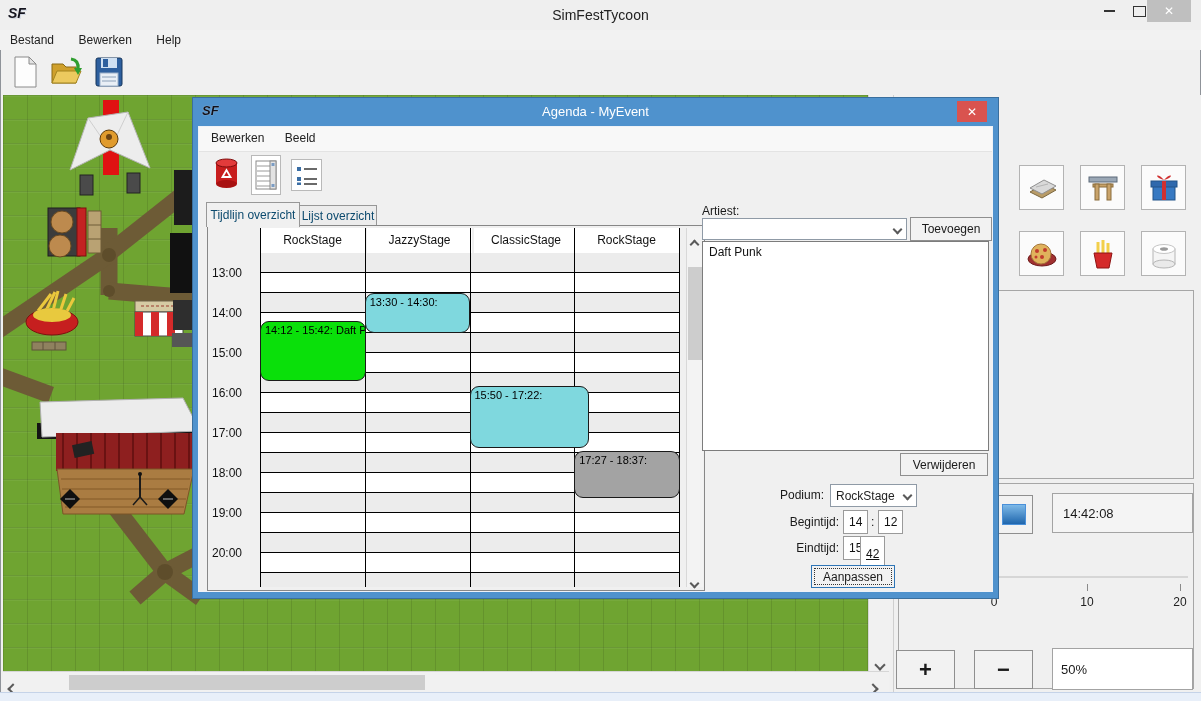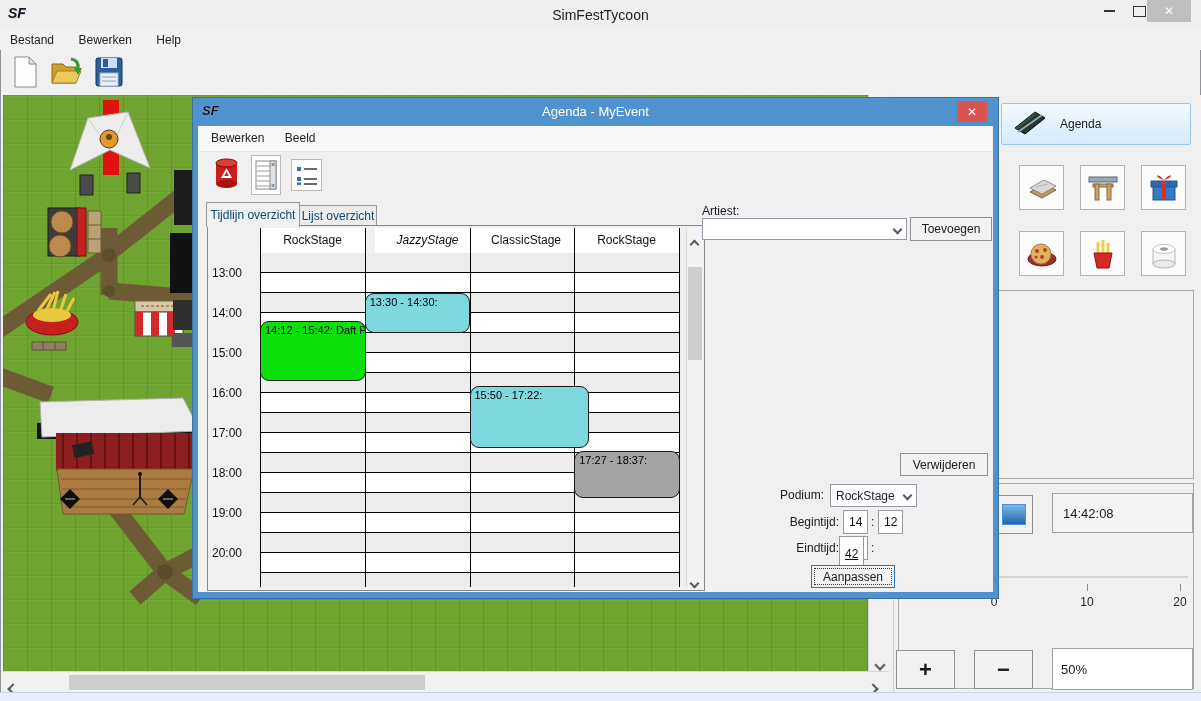--- a/index.html
+++ b/index.html
@@ -234,30 +234,20 @@
     <div class="abs" style="left:7px;top:560px;"><span class="chev down"></span></div>
   </div>
 
   <div class="abs sbar" style="left:3px;top:671px;width:886px;height:21px;border-top:1px solid #d6d6d6;">
     <div class="abs" style="left:6px;top:7px;"><span class="chev left"></span></div>
     <div class="abs sb-thumb" style="left:66px;top:3px;width:356px;height:15px;"></div>
     <div class="abs" style="left:866px;top:7px;"><span class="chev right"></span></div>
   </div>
 
   <div class="abs panel">
-    <div class="abs agenda-item">
-      <span style="margin-left:10px;">
-        <svg width="36" height="30" viewBox="0 0 36 30">
-          <polygon points="3,21 23,5 33,11 13,27" fill="#1f3a2e" stroke="#000"></polygon>
-          <polygon points="3,21 23,5 25,7 5,23" fill="#30533f"></polygon>
-          <line x1="6" y1="25" x2="30" y2="8" stroke="#9aa2ab" stroke-width="2"></line>
-        </svg>
-      </span>
-      <span class="txt" style="margin-left:12px;">Agenda</span>
-    </div>
 
     <div class="abs toolicon" style="left:125px;top:70px;">
       <svg width="36" height="36" viewBox="0 0 36 36">
         <polygon points="6,22 18,28 32,20 20,14" fill="#b89b67" stroke="#7c6840"></polygon>
         <polygon points="6,18 18,24 32,16 20,10" fill="#d9d9d9" stroke="#8f8f8f"></polygon>
         <line x1="12" y1="17" x2="24" y2="14" stroke="#b5b5b5"></line>
       </svg>
     </div>
     <div class="abs toolicon" style="left:186px;top:70px;">
       <svg width="36" height="36" viewBox="0 0 36 36">
@@ -382,21 +372,21 @@
               <line x1="9" y1="20" x2="22" y2="20"></line>
             </g>
         </svg>
       </div>
 
       <div class="tab active" style="left:7px;top:75px;width:92px;height:24px;line-height:24px;">Tijdlijn overzicht</div>
       <div class="tab" style="left:100px;top:78px;width:76px;height:21px;line-height:21px;">Lijst overzicht</div>
 
       <div class="abs sched">
         <div class="hdrcell" style="left:52px;width:105px;">RockStage</div>
-        <div class="hdrcell" style="left:167px;width:105px;font-style:italic;">JazzyStage</div>
+        <div class="hdrcell" style="left:159px;width:105px;">JazzyStage</div>
         <div class="hdrcell" style="left:266px;width:104px;">ClassicStage</div>
         <div class="hdrcell" style="left:366px;width:105px;">RockStage</div>
 
         <div class="abs stripes"></div>
         <div class="vline" style="left:52px;"></div>
         <div class="vline" style="left:156.75px;"></div>
         <div class="vline" style="left:261.5px;"></div>
         <div class="vline" style="left:366.25px;"></div>
         <div class="vline" style="left:471px;"></div>
 
@@ -424,38 +414,41 @@
       </div>
 
       <div class="abs txt" style="left:503px;top:77px;">Artiest:</div>
       <div class="abs combo" style="left:503px;top:91px;width:203px;height:20px;">
         <span style="padding-left:4px;"></span>
         <span class="arrowzone">
             <span class="chev down" style="width:5px;height:5px;"></span>
           </span>
       </div>
       <div class="abs btn" style="left:711px;top:90px;width:80px;height:22px;">Toevoegen</div>
+      <div class="abs listbox" style="left:503px;top:114px;width:285px;height:208px;">
+          <div class="artist-item">Daft Punk</div>
+        </div>
       <div class="abs btn" style="left:701px;top:326px;width:86px;height:21px;">Verwijderen</div>
 
       <div class="abs label-r" style="left:565px;top:361px;width:60px;">Podium:</div>
       <div class="abs combo" style="left:631px;top:357px;width:85px;height:21px;">
         <span style="padding-left:5px;">RockStage</span>
         <span class="arrowzone">
             <span class="chev down" style="width:5px;height:5px;"></span>
           </span>
       </div>
 
       <div class="abs label-r" style="left:560px;top:388px;width:80px;">Begintijd:</div>
       <div class="abs field" style="left:644px;top:383px;width:25px;height:24px;">14</div>
       <div class="abs txt" style="left:672px;top:388px;">:</div>
       <div class="abs field" style="left:679px;top:383px;width:25px;height:24px;">12</div>
 
       <div class="abs label-r" style="left:560px;top:414px;width:80px;">Eindtijd:</div>
       <div class="abs field" style="left:644px;top:409px;width:25px;height:24px;">15</div>
       <div class="abs txt" style="left:672px;top:414px;">:</div>
-      <div class="abs field" style="left:640px;top:409px;width:25px;height:36px;text-decoration:underline;">42</div>
+      <div class="abs field" style="left:661px;top:409px;width:25px;height:36px;text-decoration:underline;">42</div>
 
       <div class="abs btn focusbtn" style="left:612px;top:438px;width:82px;height:21px;">Aanpassen</div>
     </div>
   </div>
 
   <div class="abs statusbar"></div>
 </div>
 
 </body></html>

